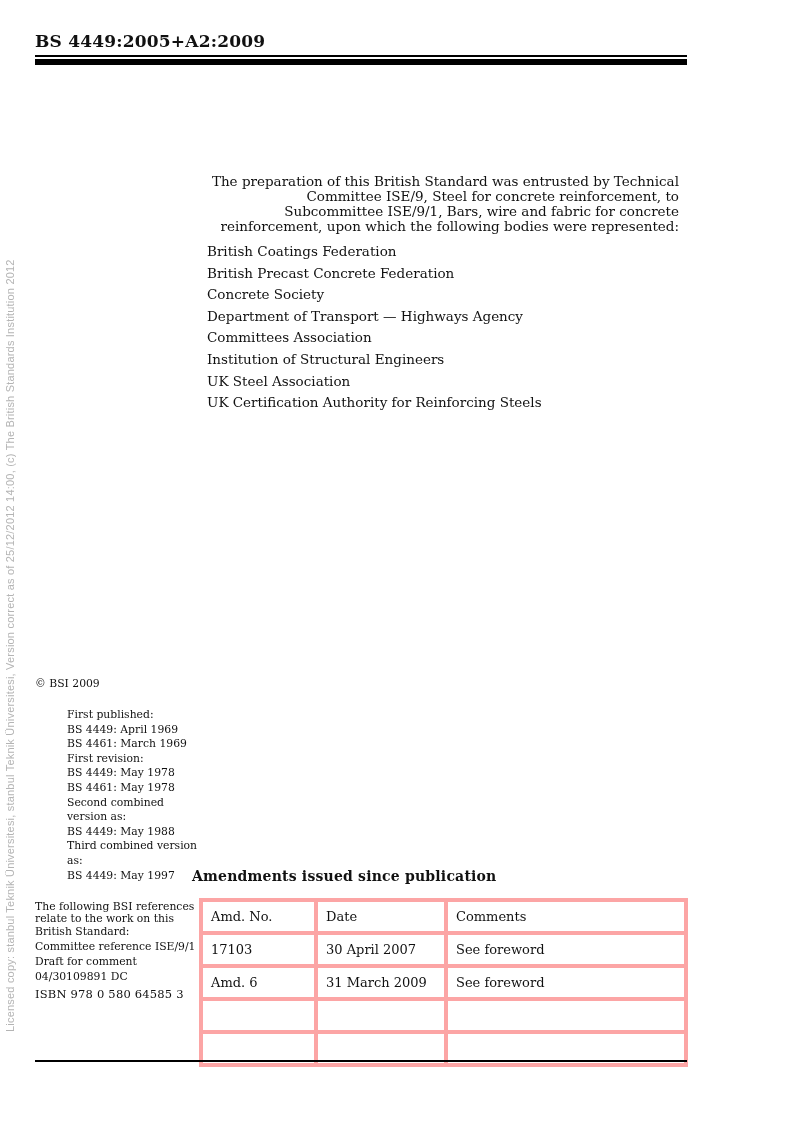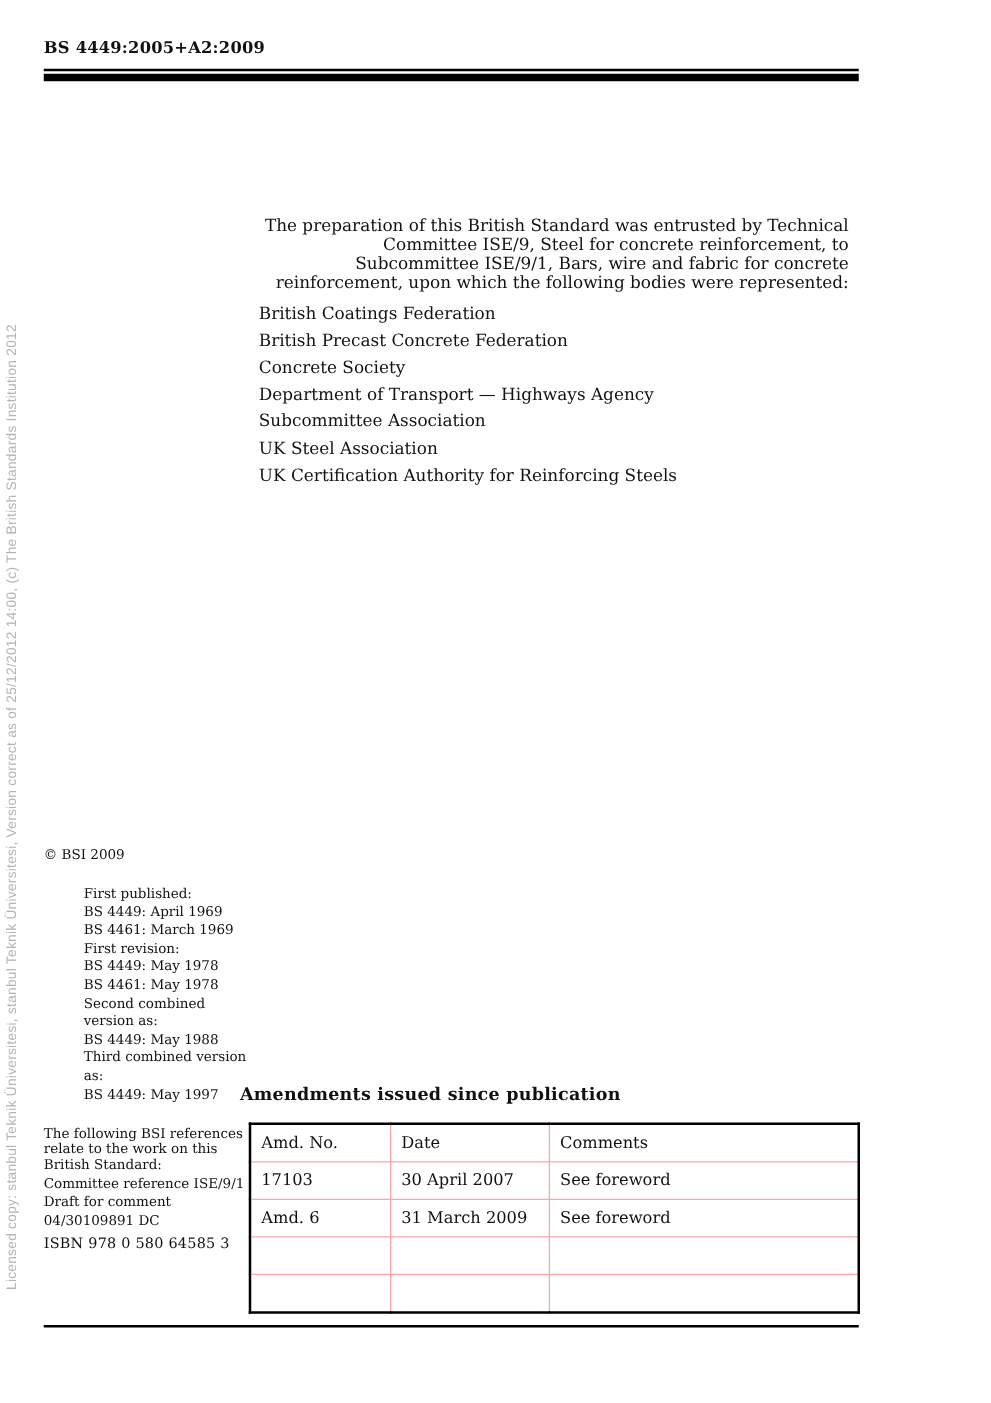--- a/index.html
+++ b/index.html
@@ -31,21 +31,21 @@
     color: #b4b4b4;
     white-space: nowrap;
     letter-spacing: 0.2px;
   }
 
   
   .doc-ref {
     position: absolute;
     left: 35px;
     top: 31px;
-    font-size: 13px;
+    font-size: 17px;
     font-weight: bold;
     letter-spacing: 0.2px;
   }
   .rule-thin {
     position: absolute;
     left: 35px;
     top: 55px;
     width: 652px;
     height: 2px;
     background: #000000;
@@ -130,21 +130,21 @@
   .amendments-table {
     position: absolute;
     left: 199px;
     top: 898px;
     width: 489px;
     border-collapse: collapse;
     font-size: 13px;
   }
   .amendments-table th,
   .amendments-table td {
-    border: 1px solid #fca5a5;
+    border: 4px solid #fca5a5;
     height: 29px;
     padding: 0 0 0 8px;
     text-align: left;
     vertical-align: middle;
     font-weight: normal;
     font-size: 13px;
   }
   .amendments-table { border: 2px solid #000000; }
   .col-amd { width: 103px; }
   .col-date { width: 118px; }
@@ -171,21 +171,22 @@
   <div class="rule-thick"></div>
 
 
   <p class="intro">The preparation of this British Standard was entrusted by Technical Committee ISE/9, Steel for concrete reinforcement, to Subcommittee ISE/9/1, Bars, wire and fabric for concrete reinforcement, upon which the following bodies were represented:</p>
 
   <ul class="bodies-list">
     <li>British Coatings Federation</li>
     <li>British Precast Concrete Federation</li>
     <li>Concrete Society</li>
     <li>Department of Transport — Highways Agency</li>
-    <li>Subcommittee Association</li>
+    <li>Committees Association</li>
+    <li>Institution of Structural Engineers</li>
     <li>UK Steel Association</li>
     <li>UK Certification Authority for Reinforcing Steels</li>
   </ul>
 
   <div class="imprint">
 
     <div class="copyright">© BSI 2009</div>
 
     <div class="block-history">
       <div>First published:</div>

